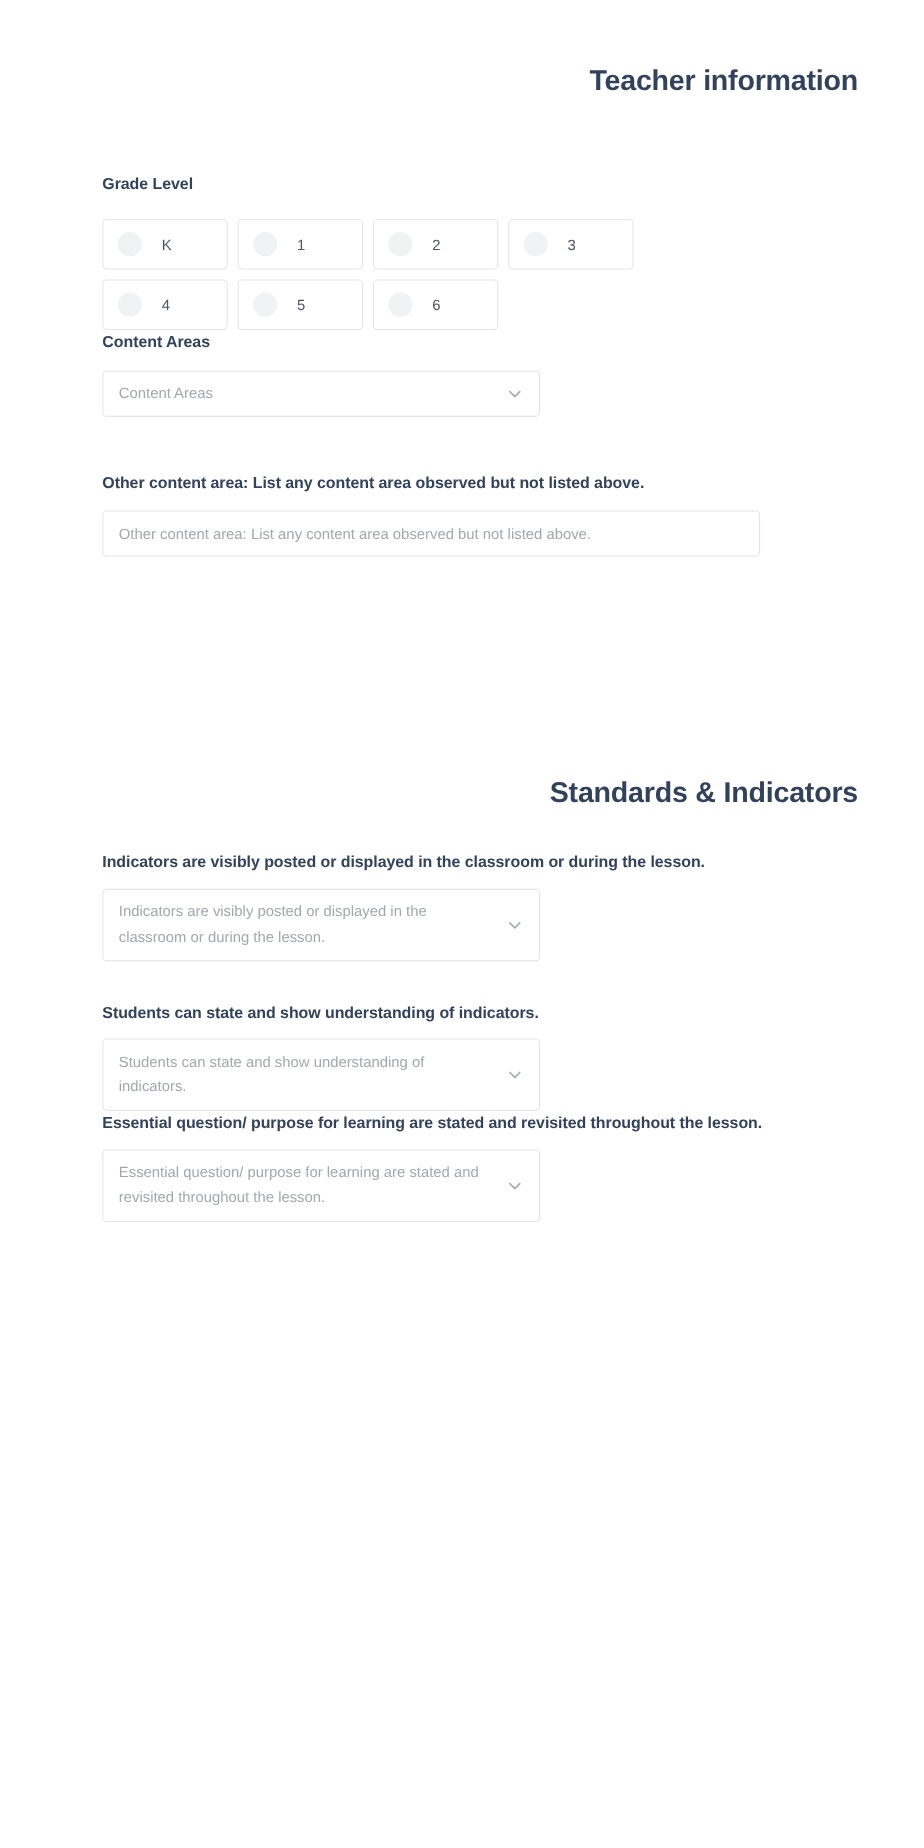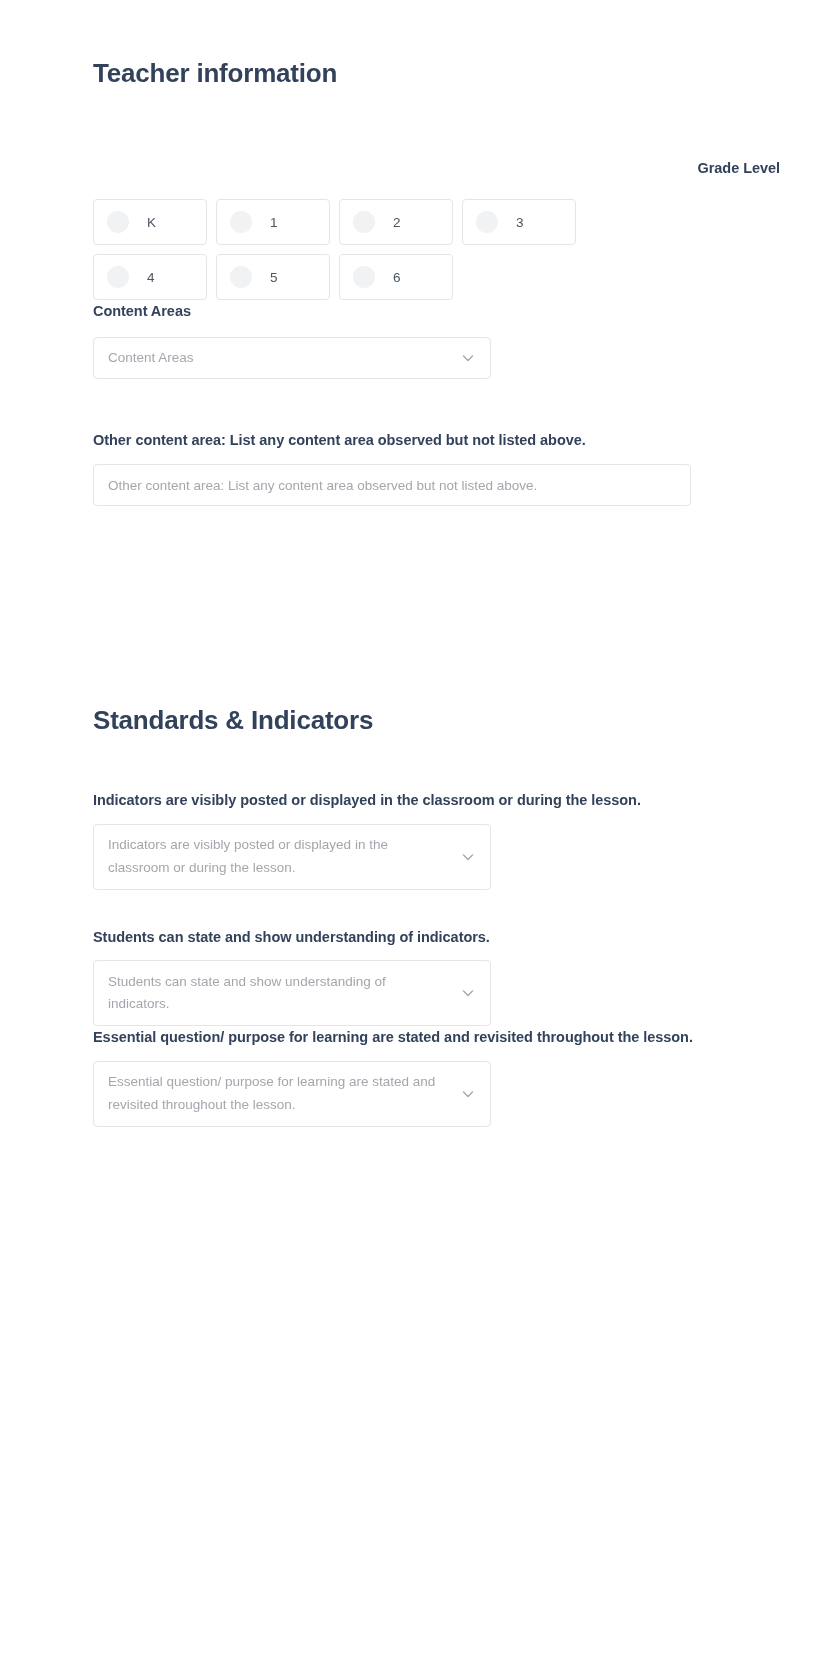--- a/index.html
+++ b/index.html
@@ -26,20 +26,21 @@
     padding-right: 60px;
   }
 
   
   .section-title {
     font-size: 26px;
     font-weight: bold;
     color: #33425b;
     letter-spacing: -0.2px;
     margin: 0;
+    text-align: right;
   }
   #sec-teacher-title { padding-top: 58px; }
   #sec-standards-title { padding-top: 0; }
 
   
   .field-label {
     font-size: 14.5px;
     font-weight: bold;
     color: #33425b;
     line-height: 1.62;
@@ -147,25 +148,25 @@
     background: #ffffff;
     font-family: "Liberation Sans", sans-serif;
     font-size: 13.5px;
     color: #35435a;
     padding: 10px 14px;
     resize: none;
     outline: none;
   }
 
   
-  .block-grade { margin-top: 68px; text-align: right; }
+  .block-grade { margin-top: 68px; }
   .block-content-areas { }
   .block-other-content { margin-top: 50px; }
   .block-standards { margin-top: 199px; }
-  .block-ind1 { margin-top: 53px; }
+  .block-ind1 { margin-top: 37px; }
   .block-ind2 { margin-top: 36px; }
   .block-ind3 { }
   .block-comments { margin-top: 46px; }
 </style>
 </head>
 <body>
 
 <div class="page">
   <div class="content">
 

